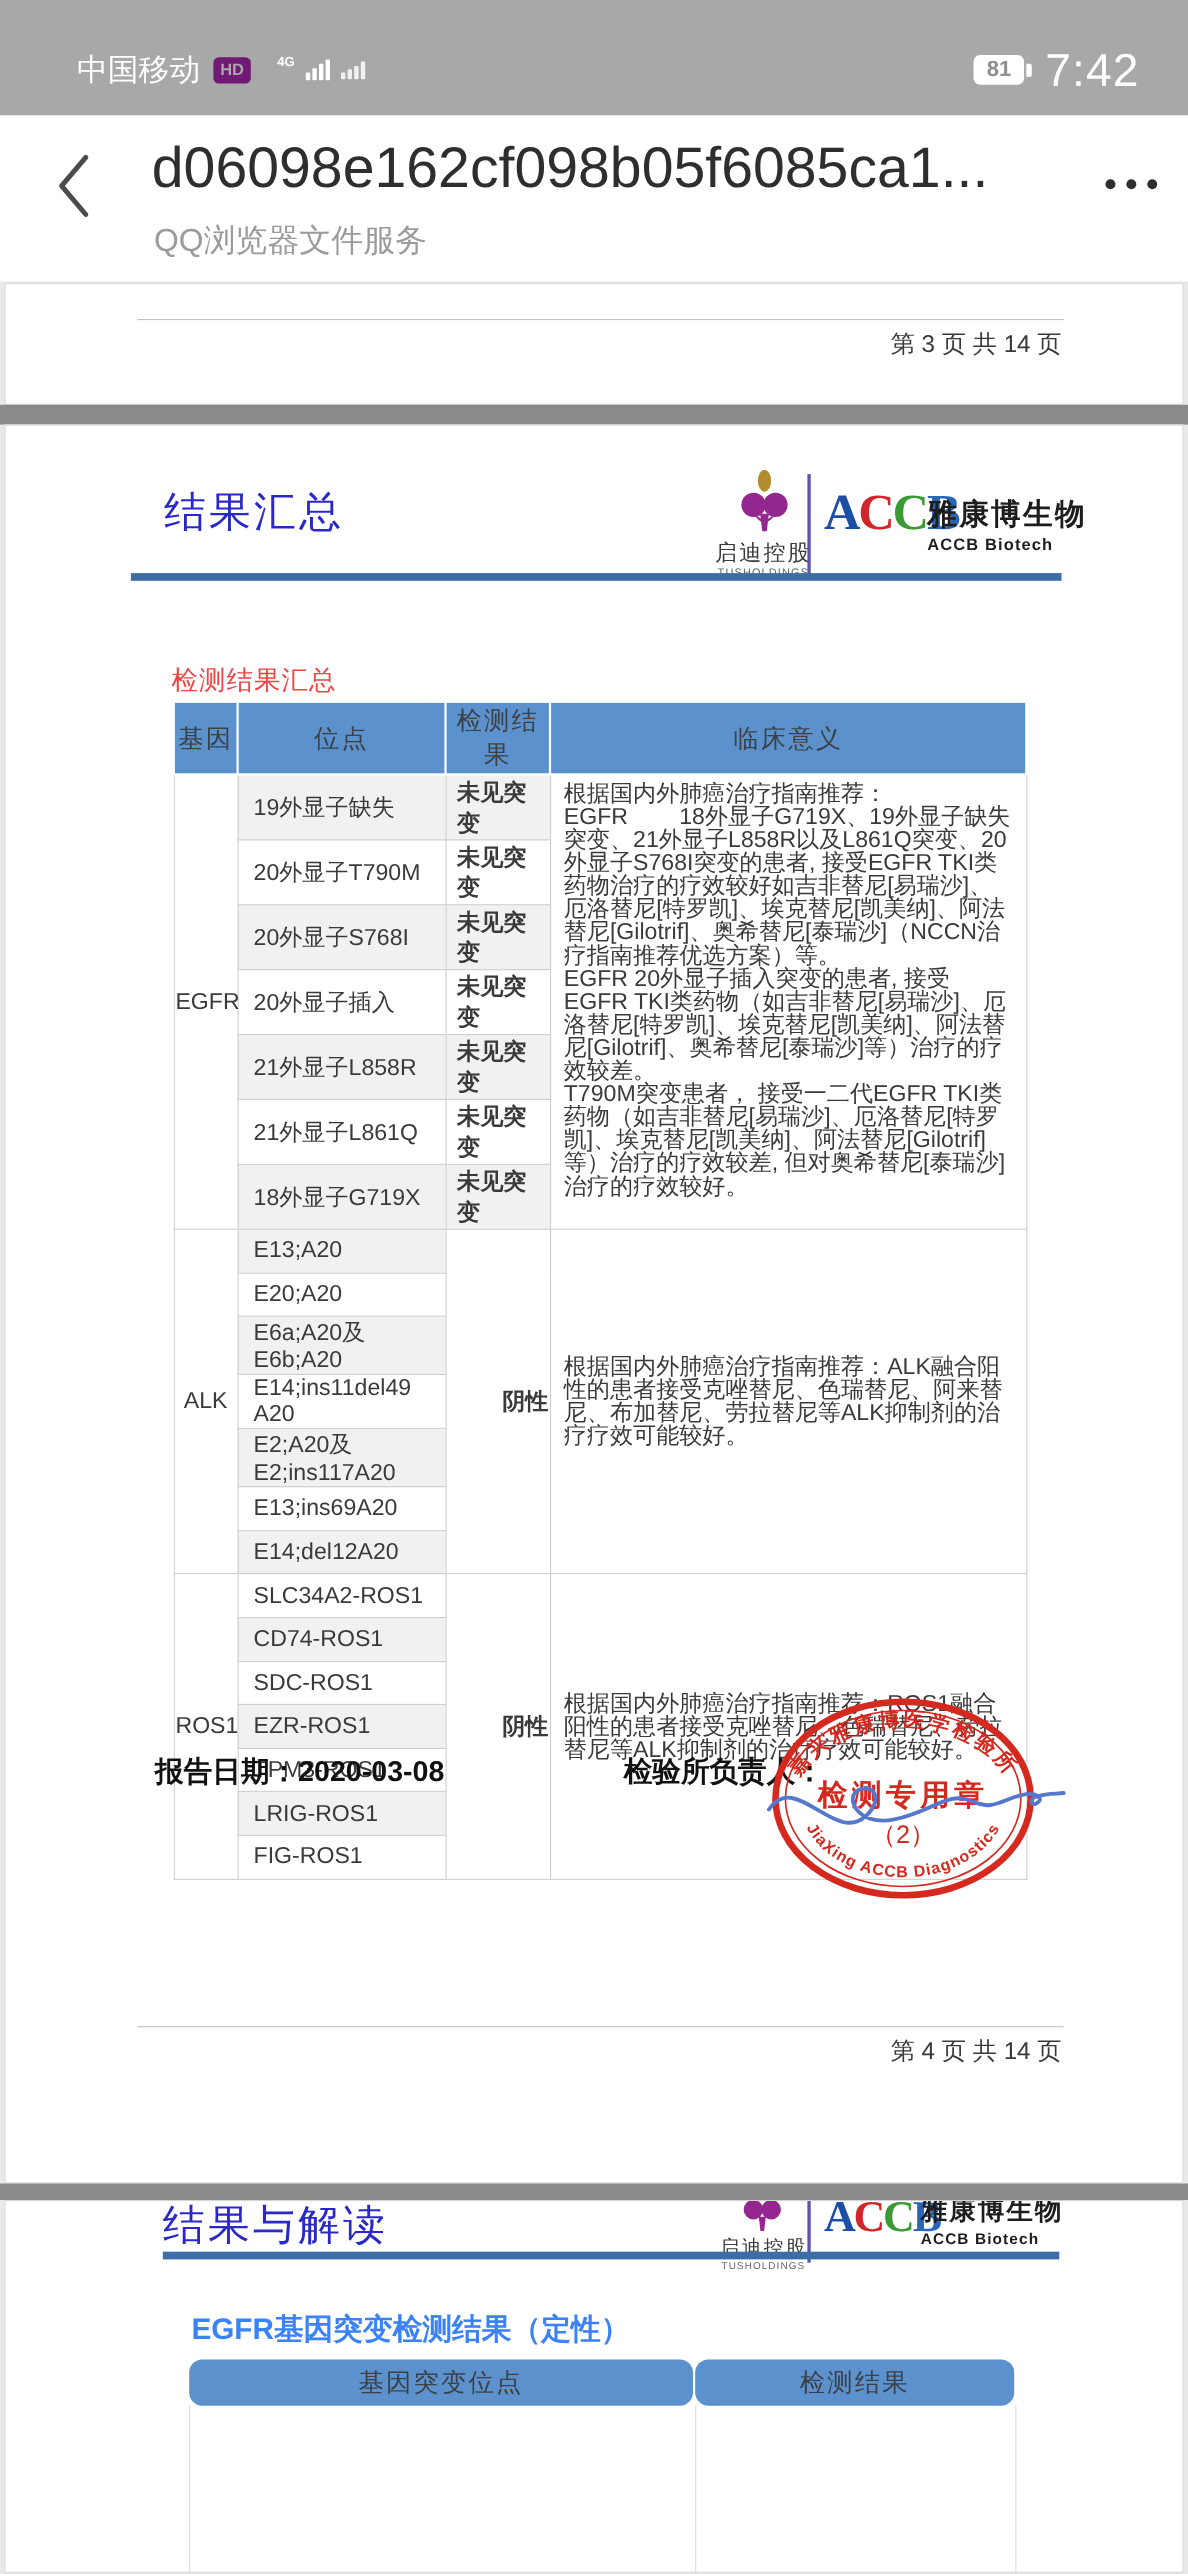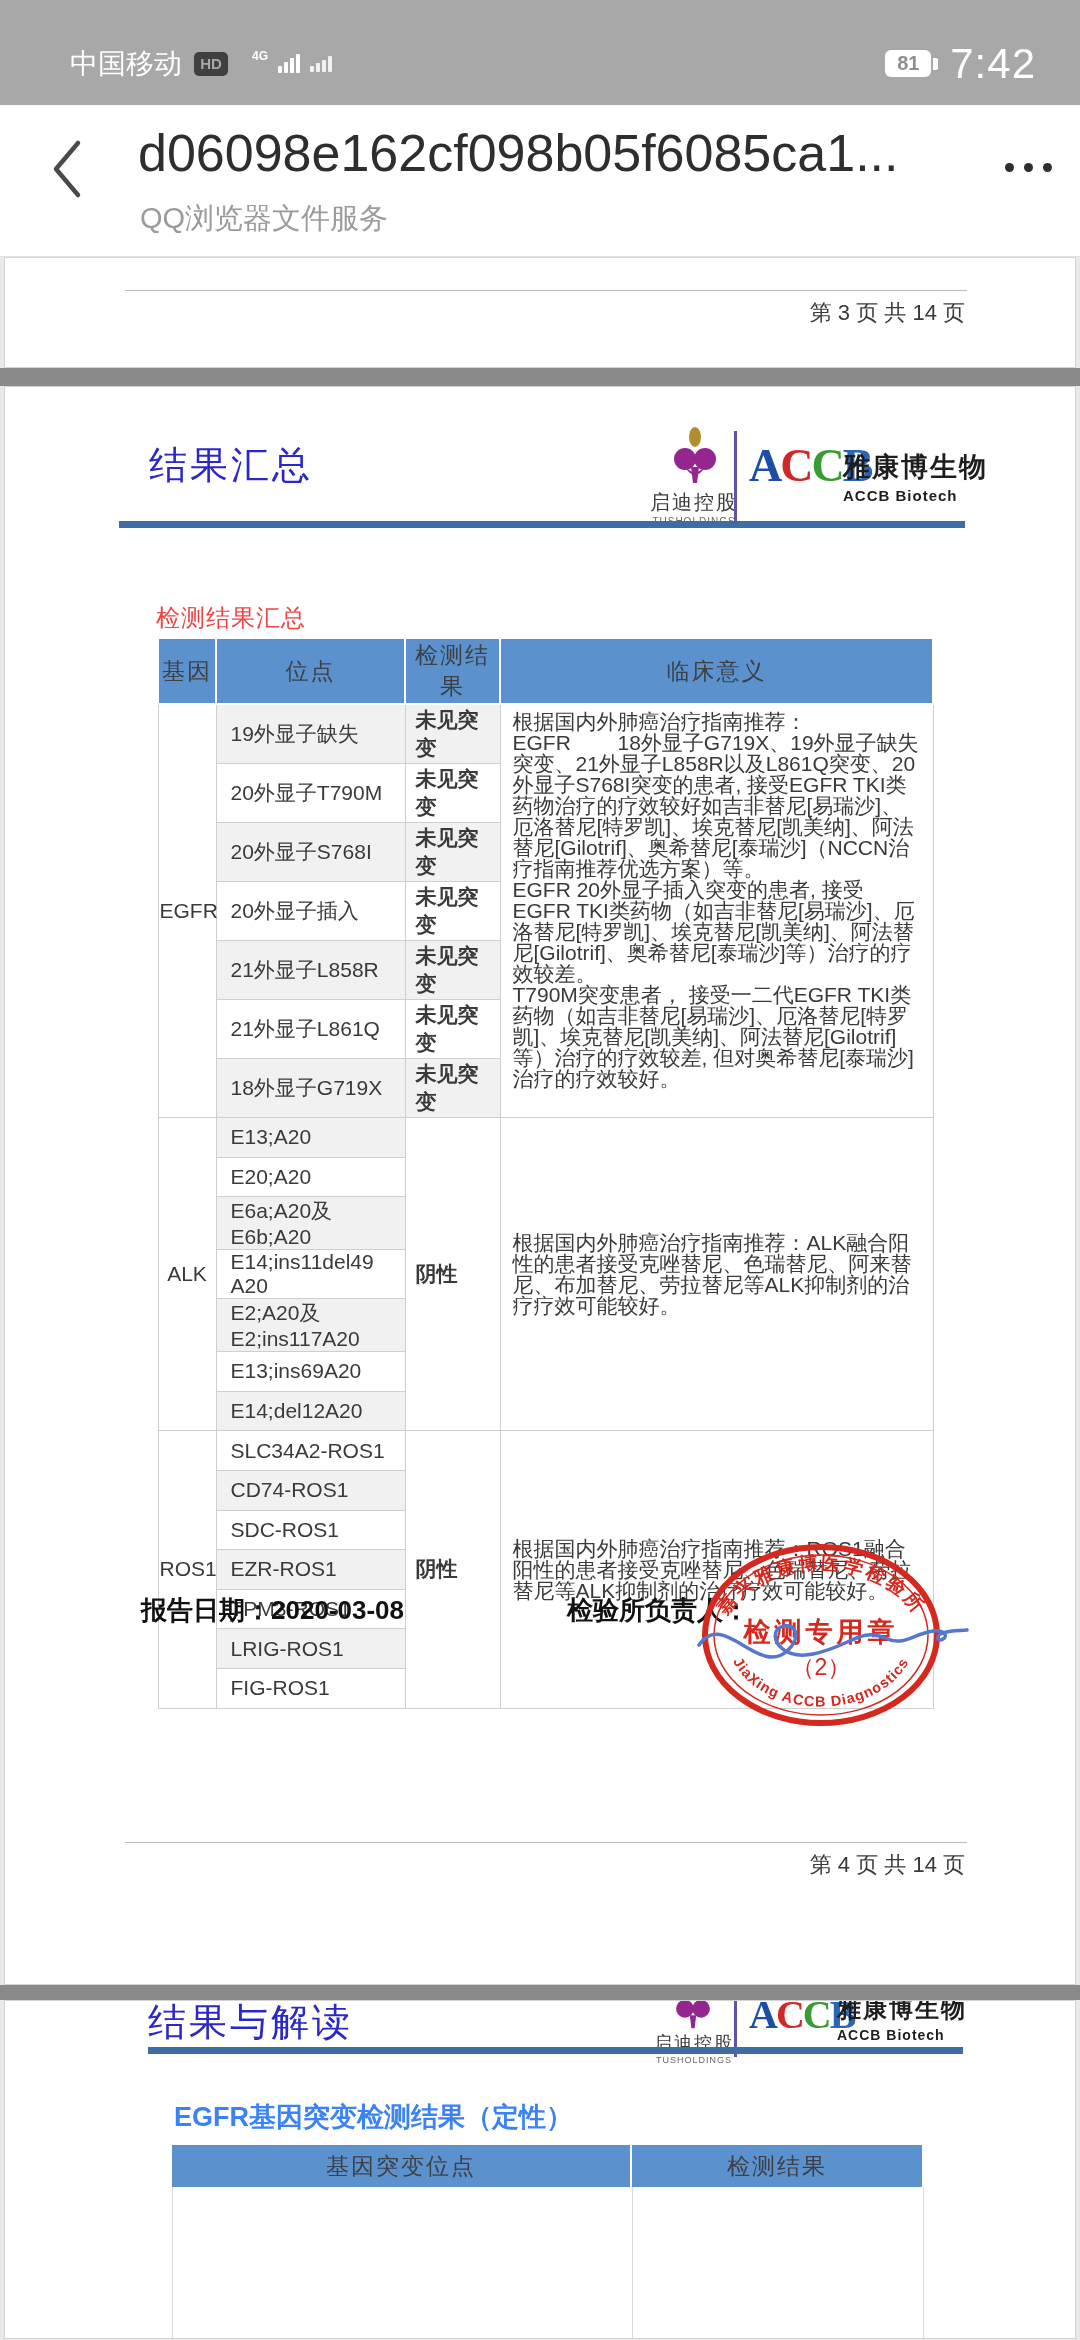--- a/index.html
+++ b/index.html
@@ -3,21 +3,21 @@
 <meta charset="utf-8">
 <style>
   html,body{margin:0;padding:0;background:#555;}
   #screen{position:relative;width:1080px;height:2340px;background:#e9e9e9;overflow:hidden;
           font-family:"Liberation Sans","DejaVu Sans",sans-serif;-webkit-font-smoothing:antialiased;}
   
   .statusbar{position:absolute;top:0;left:0;width:1080px;height:105px;background:#a8a8a8;
              display:flex;justify-content:space-between;align-items:center;padding:22px 44px 0 70px;box-sizing:border-box;color:#fff;}
   .sb-left{display:flex;align-items:center;gap:8px;}
   .sb-carrier{font-size:28px;}
-  .hd-badge{display:inline-flex;align-items:center;justify-content:center;width:34px;height:24px;background:#404040;color:#a8a8a8;
+  .hd-badge{display:inline-flex;align-items:center;justify-content:center;width:34px;height:24px;background:#701a75;color:#a8a8a8;
             border-radius:5px;font-size:15px;font-weight:bold;margin-left:4px;}
   .net-label{font-size:12px;font-weight:bold;position:relative;top:-8px;margin-left:16px;}
   .bars{display:inline-flex;align-items:flex-end;gap:2px;margin-left:2px;}
   .bars i{display:block;width:4px;background:#fff;border-radius:1px;}
   .bars.small i{opacity:.85;}
   .sb-right{display:flex;align-items:center;}
   .battery{display:inline-flex;align-items:center;justify-content:center;width:46px;height:27px;background:#fff;border-radius:6px;
            color:#8f8f8f;font-size:20px;font-weight:bold;}
   .battery-nub{width:5px;height:12px;background:#fff;border-radius:0 2px 2px 0;margin-left:2px;}
   .sb-time{font-size:42px;font-weight:400;margin-left:12px;letter-spacing:1px;}
@@ -51,31 +51,31 @@
   .tbl-caption{position:absolute;font-size:24px;color:#ef4444;letter-spacing:1px;}
   
   table.summary{position:absolute;border-collapse:collapse;table-layout:fixed;background:#fff;}
   table.summary th{background:#5b92cd;color:#3d4046;font-size:23px;font-weight:normal;height:50px;
                    border-left:2px solid #fff;border-right:2px solid #fff;border-bottom:2px solid #fff;letter-spacing:2px;}
   table.summary td{border:1px solid #cfcfcf;font-size:21px;color:#3a3a3a;}
   td.gene-cell{text-align:center;background:#fff;}
   td.site-cell{height:39.6px;padding:0 0 0 14px;box-sizing:border-box;}
   td.site-cell.shade, td.result-cell.shade{background:#f1f1f1;}
   td.result-cell{padding-left:10px;font-weight:bold;}
-  td.result-merged{padding-left:10px;font-weight:bold;background:#fff;}
+  td.result-merged{padding-left:10px;font-weight:bold;background:#fff;text-align:right;}
   td.clinical-cell{vertical-align:middle;padding:6px 12px;font-size:18.5px;line-height:21px;color:#3c3c3c;background:#fff;}
   td.clinical-cell.vtop{vertical-align:top;}
   td.clinical-cell p{margin:0;white-space:pre-wrap;}
   
   .date-line{position:absolute;font-size:26px;font-weight:bold;color:#111;}
   .stamp{position:absolute;}
   
   .subsection{position:absolute;font-size:27px;font-weight:bold;color:#3b82f6;}
   .tbl2-header{position:absolute;display:flex;}
-  .tbl2-header .cell{background:#5b92cd;color:#3d4046;font-size:23px;display:flex;align-items:center;justify-content:center;letter-spacing:2px;}
+  .tbl2-header .cell{background:#5b92cd;color:#3d4046;font-size:23px;display:flex;align-items:center;justify-content:center;letter-spacing:2px;border-radius:12px;}
   .tbl2-partial{position:absolute;border-left:1px solid #d9d9d9;border-right:1px solid #d9d9d9;}
   .tbl2-partial .mid{position:absolute;top:0;bottom:0;width:1px;background:#d9d9d9;}
   
   .bottombar{position:absolute;left:0;top:2197px;width:1080px;height:143px;background:#f4f4f5;border-top:1px solid #d9d9d9;
              display:flex;align-items:center;justify-content:center;gap:18px;z-index:50;}
   .bottombar .label{font-size:42px;color:#2b2b2b;letter-spacing:1px;}
 </style>
 </head>
 <body>
 

